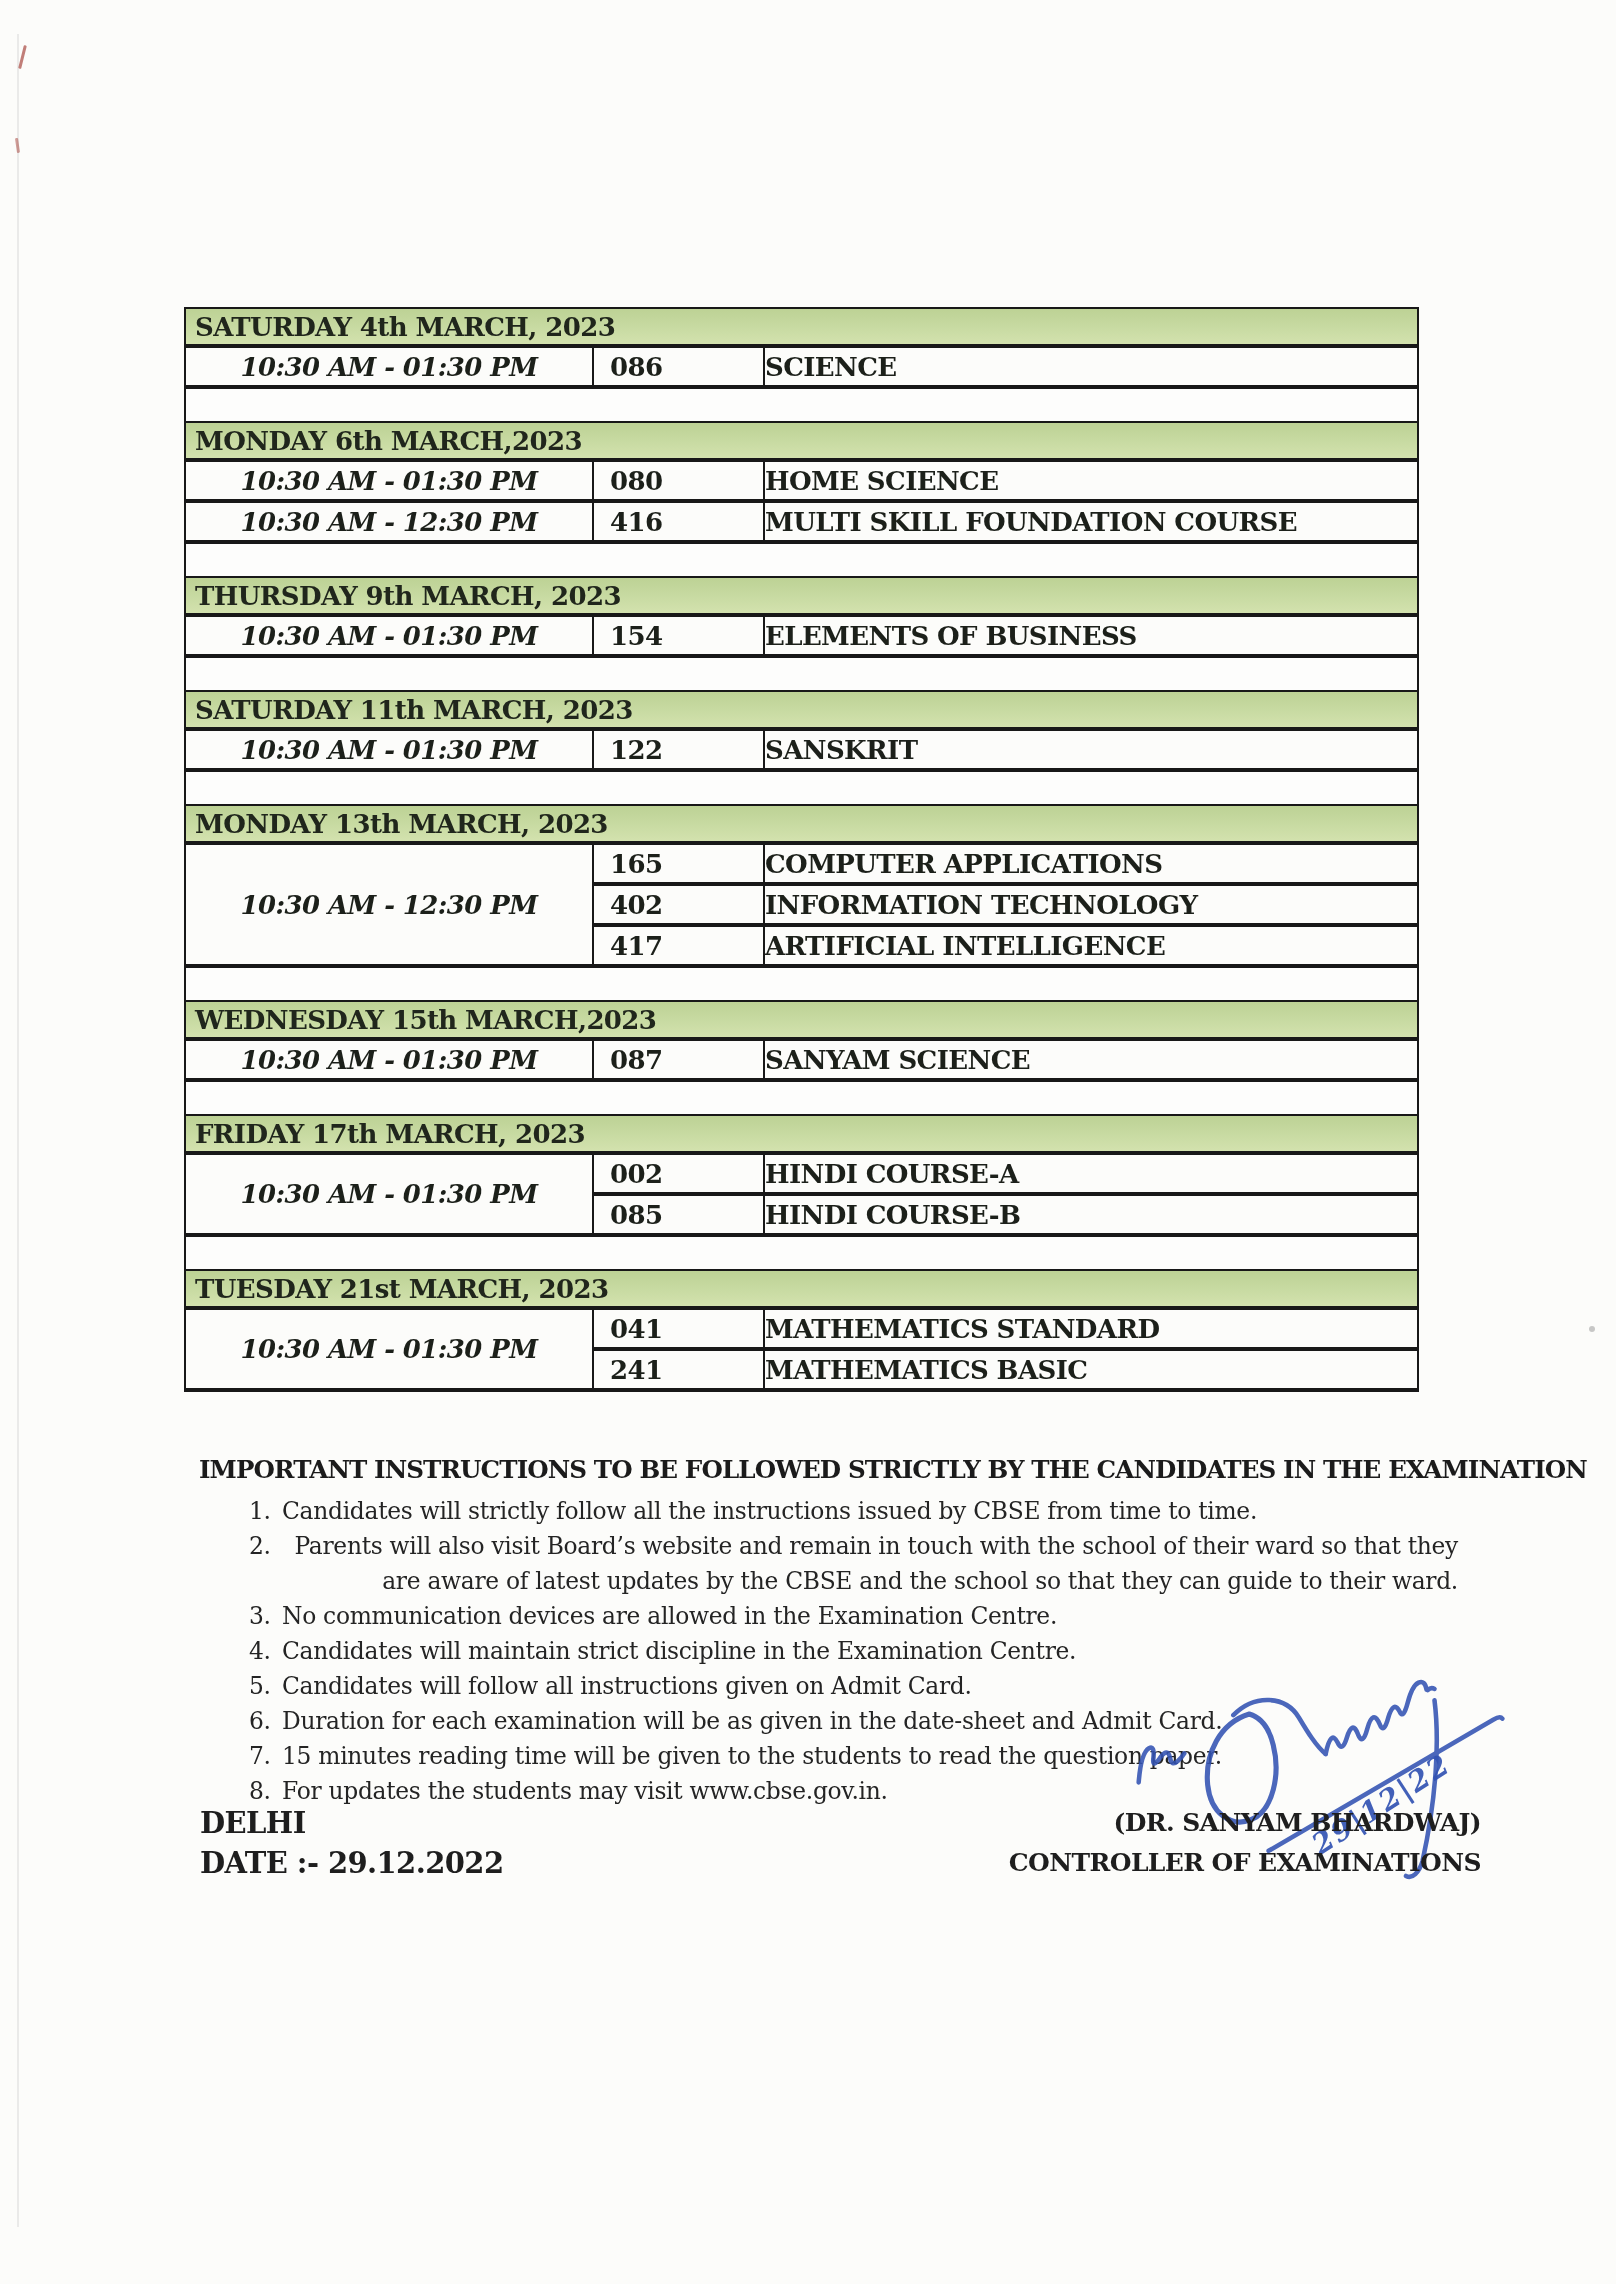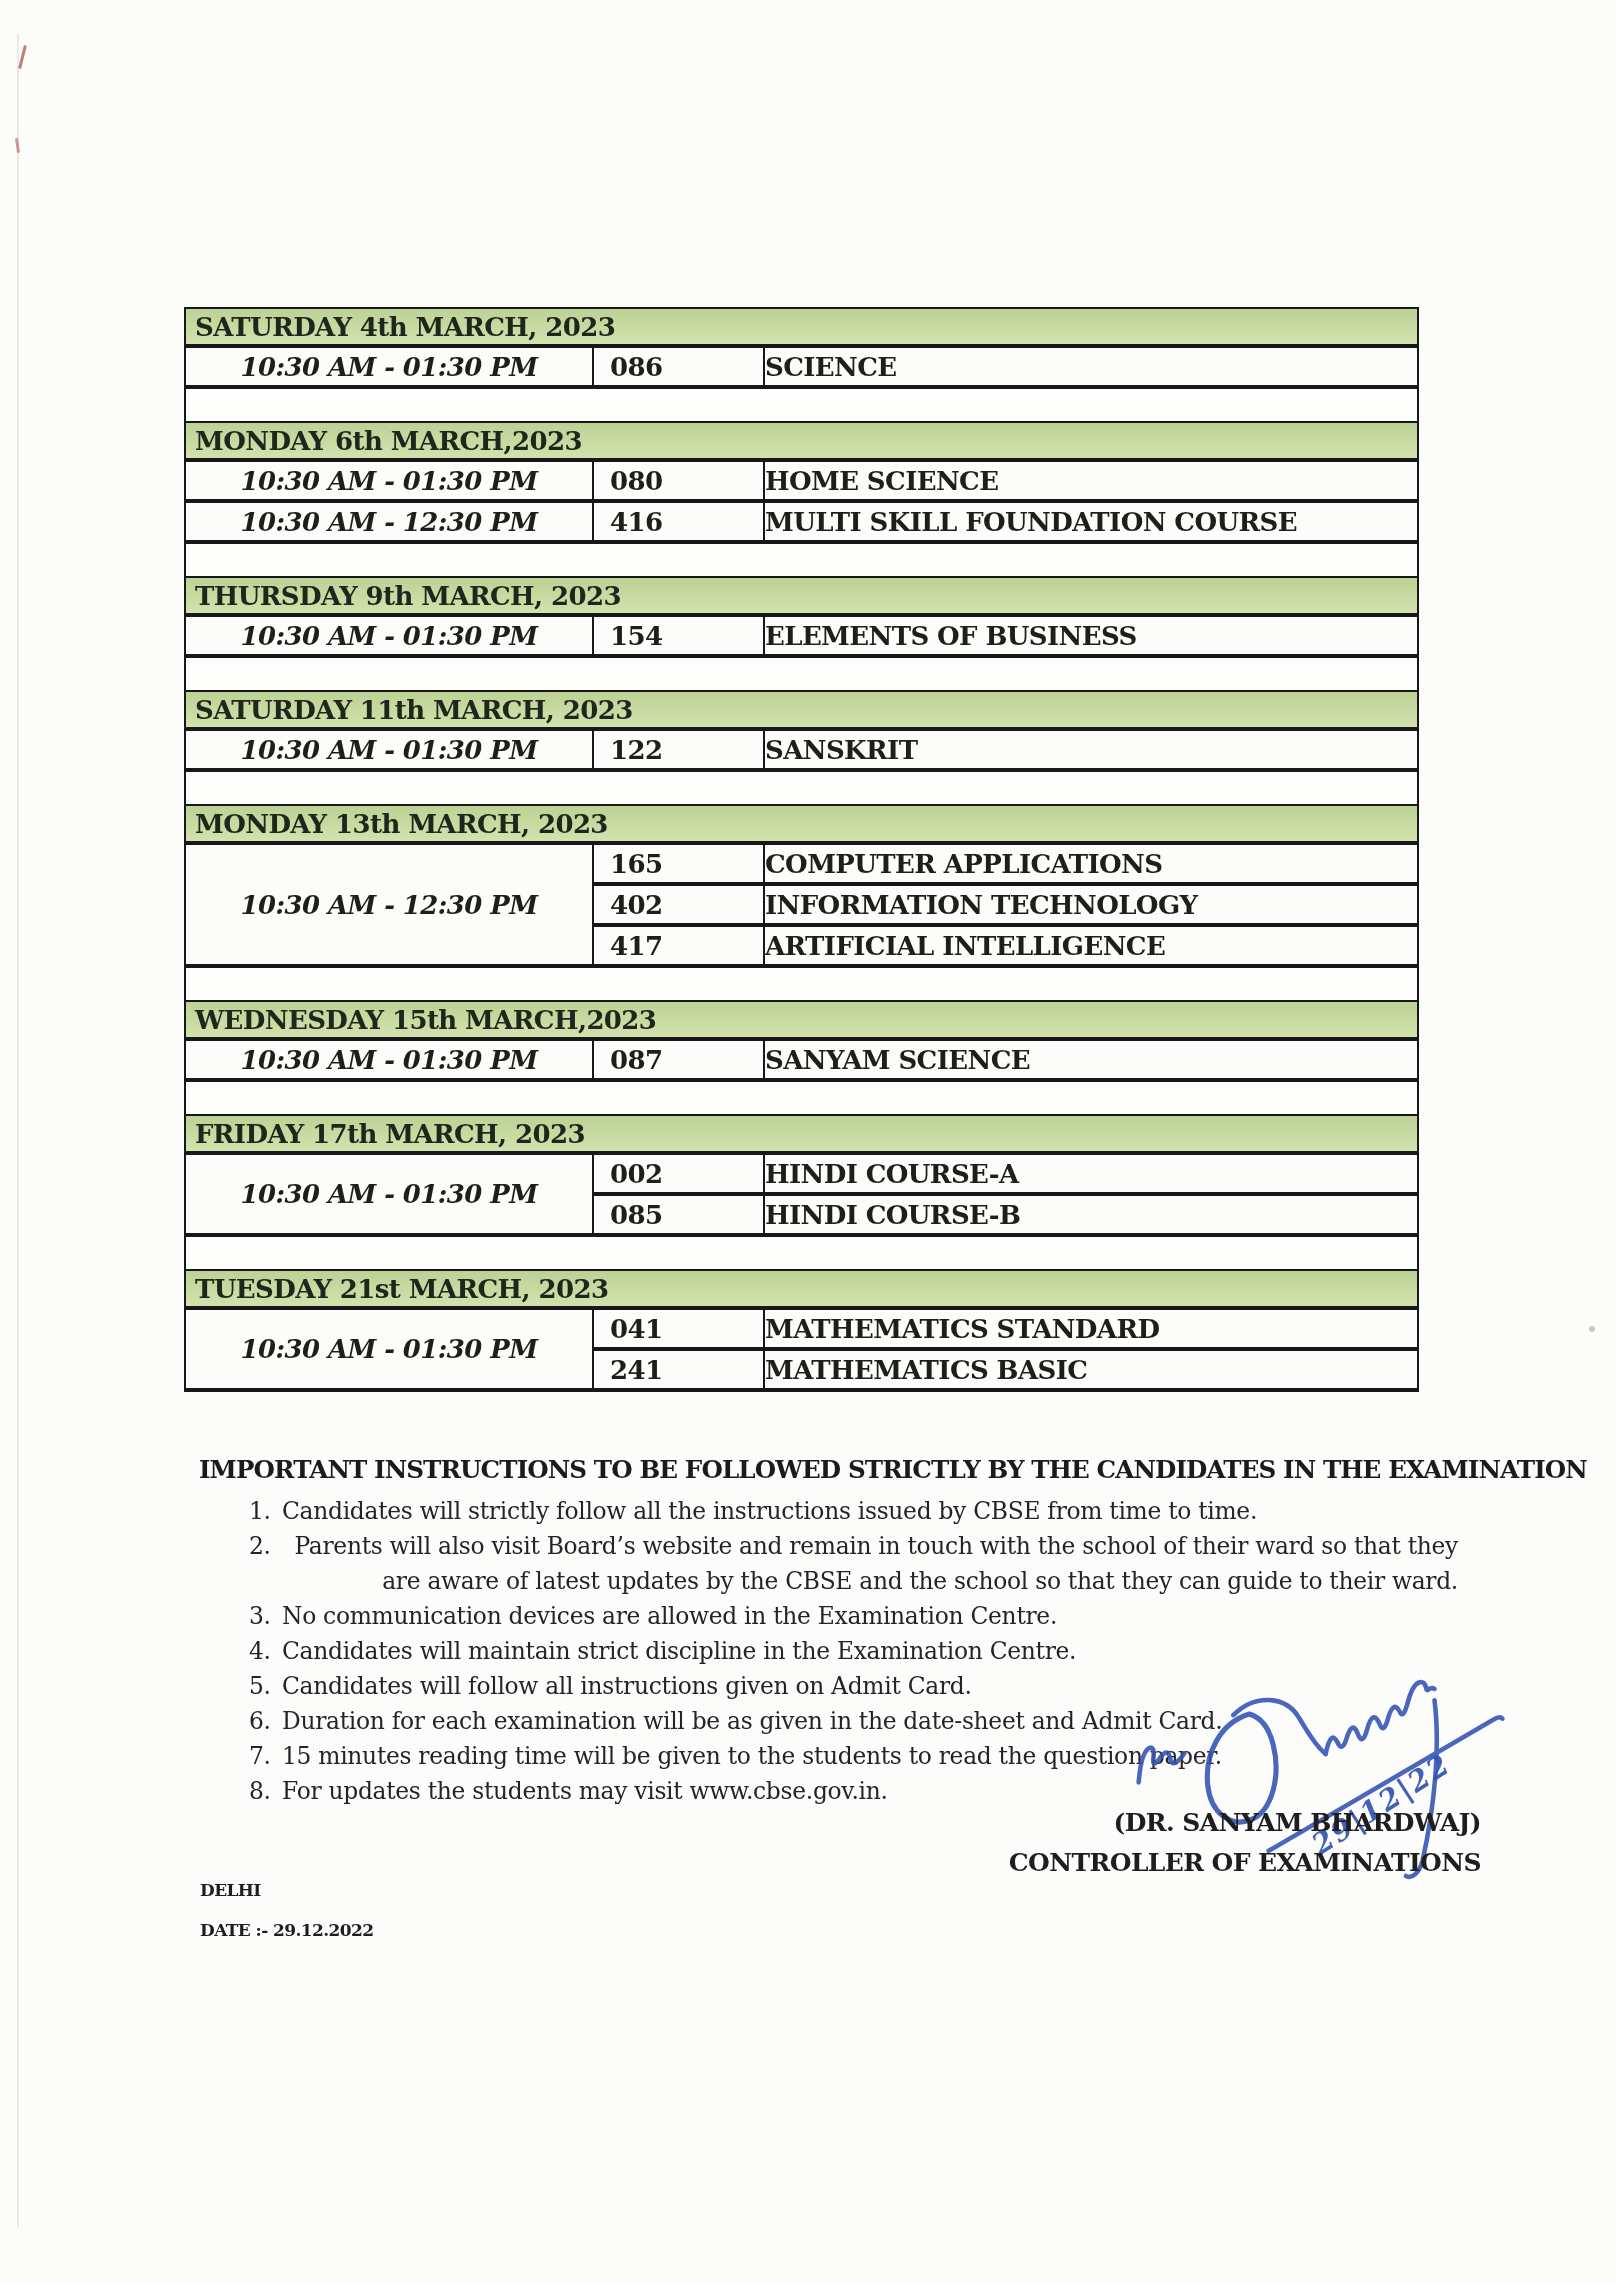--- a/index.html
+++ b/index.html
@@ -59,21 +59,21 @@
   .signature-wrap { position:absolute; left:1119px; top:1673px; width:411px; height:228px; pointer-events:none; }
   .signature-wrap svg { position:absolute; inset:0; }
   .sig-date {
     position:absolute; left:183px; top:114px;
     font-size:28.6px; font-weight:bold; font-style:italic;
     color:var(--ink,#3353b3); transform:rotate(-33deg);
     letter-spacing:2.3px; opacity:.92;
   }
 
   
-  .footer-left { position:absolute; left:200px; top:1870px; font-size:17px; font-weight:bold; line-height:40px; letter-spacing:-0.6px; }
+  .footer-left { position:absolute; left:200px; top:1803px; font-size:29px; font-weight:bold; line-height:40px; letter-spacing:-0.6px; }
   .footer-right { position:absolute; left:942px; top:1803px; width:539px; text-align:right; font-size:25px; font-weight:bold; line-height:40px; letter-spacing:-0.6px; }
 </style>
 </head>
 <body>
 
 <div class="page">
 
   <div class="left-streak"></div>
   <div class="red-mark m1"></div>
   <div class="red-mark m2"></div>

